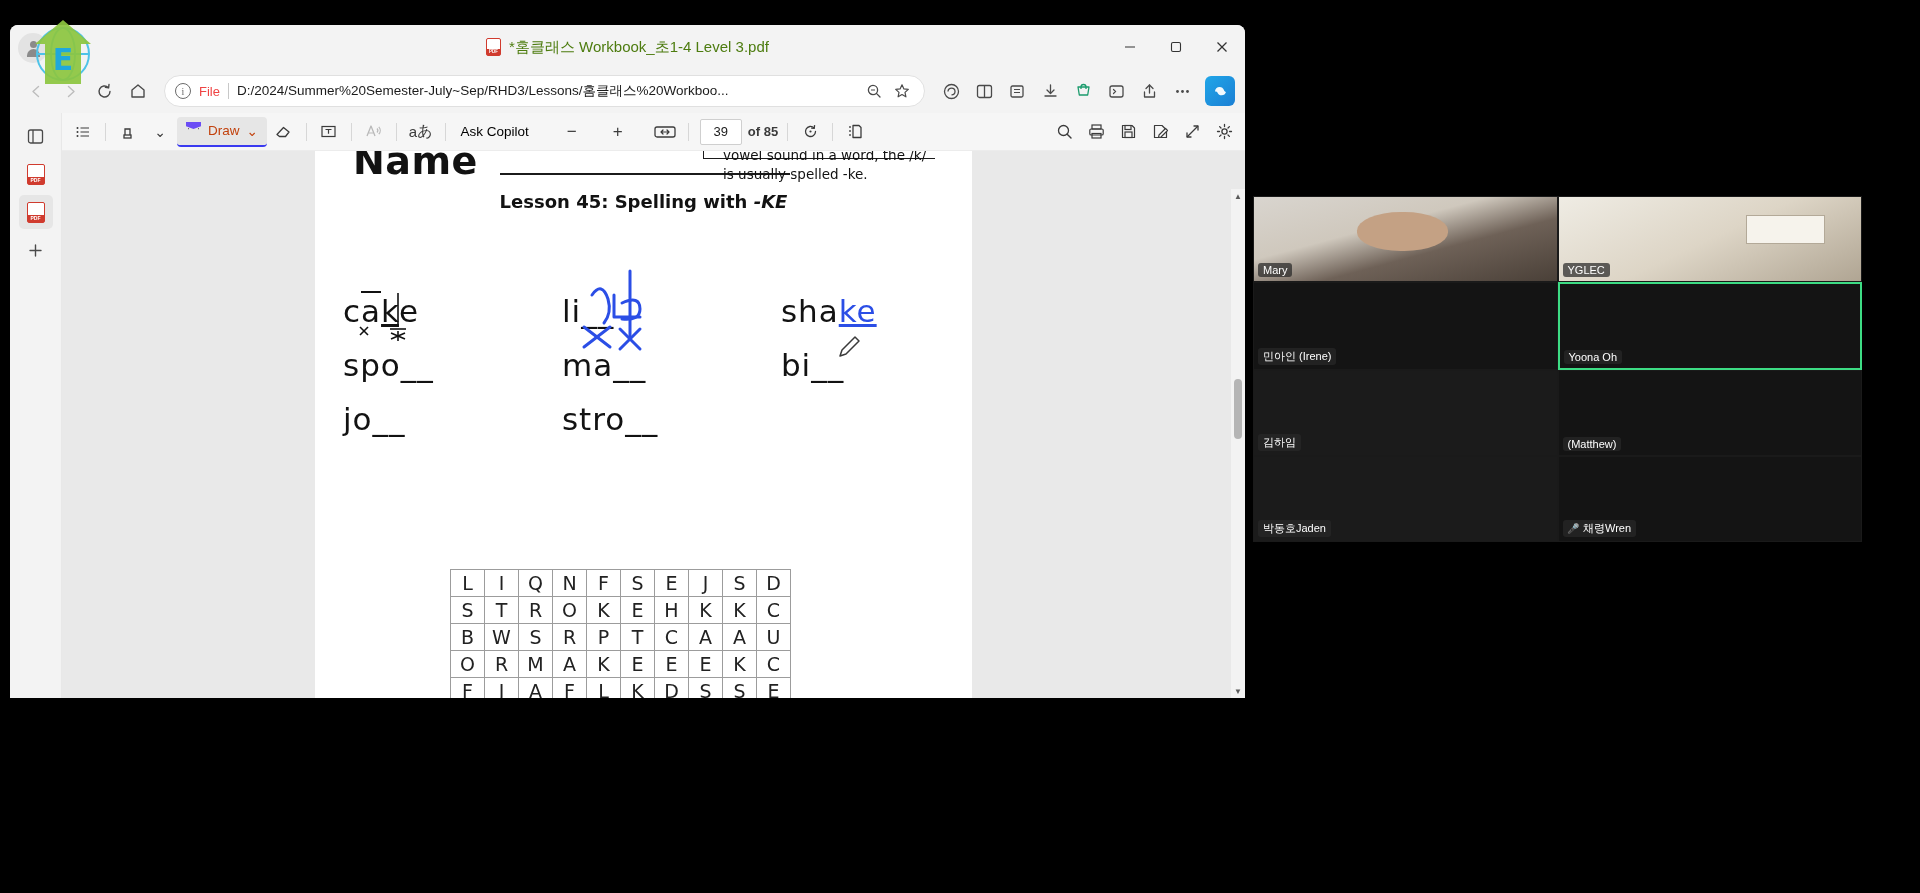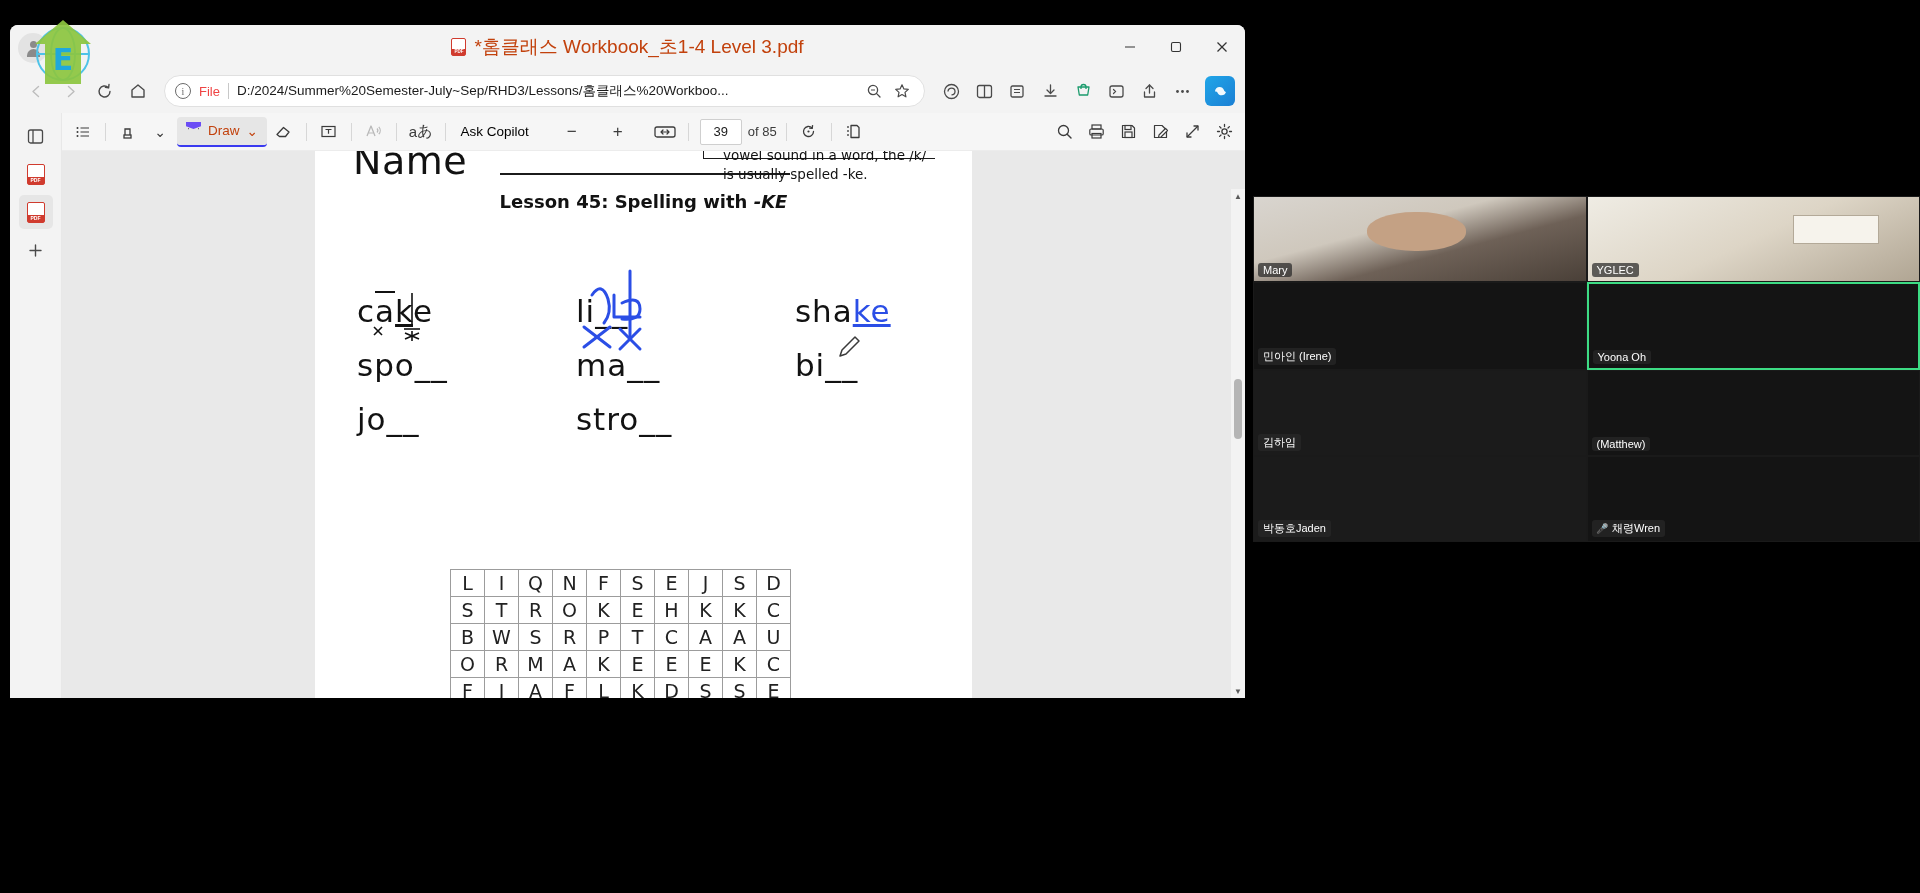--- a/index.html
+++ b/index.html
@@ -51,21 +51,21 @@
     width: 15px; height: 18px; background: #fff;
     border: 1.4px solid #d03b2e; border-radius: 2px;
     position: relative; display:flex; align-items:flex-end; justify-content:center;
   }
   .pdf-icon::after {
     content: "PDF"; display: block; font-size: 4.5px; font-weight: bold;
     color: #fff; background: #d03b2e; width: 100%; text-align: center;
     letter-spacing: 0px; line-height: 6px;
   }
   .tab-title-text {
-    font-size: 19px; color: #c2410c; white-space: nowrap;
+    font-size: 15px; color: #4d7c0f; white-space: nowrap;
   }
   .win-controls {
     position: absolute; right: 0; top: 0; height: 44px; display: flex;
   }
   .win-btn {
     width: 46px; height: 44px; display: flex; align-items: center; justify-content: center;
     font-size: 14px; color: #333;
   }
 
   
@@ -151,35 +151,35 @@
     position: absolute; left: 2px; top: 6px; width: 11px; height: 10px;
     border-left: 1.5px solid #3b3b3b; border-right: 1.5px solid #3b3b3b;
     clip-path: polygon(0 0,100% 0,50% 100%);
   }
   .tb-text { font-size: 13.5px; color: #000000; padding: 0 8px; }
   .page-box {
     width: 42px; height: 26px; background: #fff; border: 1px solid #cfcfcf;
     border-radius: 2px; display: flex; align-items: center; justify-content: center;
     font-size: 13px; color: #1b1b1b; margin: 0 4px;
   }
-  .page-of { font-size: 13px; color: #3b3b3b; margin-right: 2px; }
+  .page-of { font-size: 13px; color: #3b3b3b; margin-right: 2px; font-weight: bold; }
   .tb-spacer { flex: 1; }
 
   
   .pdf-canvas-wrap { flex: 1; position: relative; background: #e9e9e9; overflow: hidden; }
   .page-sheet {
     position: absolute; left: 253px; top: 0; width: 657px; height: 100%;
     background: #fff;
   }
   .worksheet {
     position: relative; width: 100%; height: 100%;
     color: #121212; font-family: "DejaVu Sans", sans-serif;
   }
   .ws-name {
-    position: absolute; left: 38px; top: -12px; font-size: 38px; font-weight: 400;
+    position: absolute; left: 38px; top: -12px; font-size: 38px; font-weight: 700;
     letter-spacing: 0.5px;
   }
   .ws-name-line {
     position: absolute; left: 185px; top: 22px; width: 290px; height: 2px; background: #1b1b1b;
   }
   .ws-note {
     position: absolute; left: 408px; top: -5px; width: 215px;
     font-size: 13.5px; line-height: 19px;
   }
   .ws-note-box {
@@ -194,21 +194,21 @@
   .ws-para1 {
     position: absolute; left: 5px; width: 600px; top: 66px;
     font-size: 21px; line-height: 25px; text-indent: 38px;
   }
   .ws-para1 em { font-style: italic; }
   .ws-words { position: absolute; left: 0; width: 100%; top: 142px; }
   .ws-row {
     display: flex; margin-bottom: 18px; font-size: 31px; letter-spacing: 1px;
     font-family: "DejaVu Sans", sans-serif;
   }
-  .ws-cell { width: 33.33%; padding-left: 42px; position: relative; }
+  .ws-cell { width: 33.33%; padding-left: 28px; position: relative; }
   .ws-para2 {
     position: absolute; left: 5px; width: 600px; top: 345px;
     font-size: 21px; line-height: 25px; text-indent: 38px;
   }
   .ws-grid {
     position: absolute; left: 135px; top: 418px;
     border-collapse: collapse;
   }
   .ws-grid td {
     width: 34px; height: 27px; border: 1px solid #9c9c9c;
@@ -230,21 +230,21 @@
     position: absolute; left: 3px; top: 190px; width: 8px; height: 60px;
     background: #b5b5b5; border-radius: 4px;
   }
   .pdf-scroll-arrow {
     position: absolute; left: 0; width: 14px; height: 14px; color: #5a5a5a;
     display: flex; align-items: center; justify-content: center; font-size: 8px;
   }
 
   
   .video-panel {
-    position: absolute; left: 1253px; top: 196px; width: 667px; height: 346px;
+    position: absolute; left: 1253px; top: 196px; width: 609px; height: 346px;
     background: #000; overflow: hidden;
   }
   .vgrid { display: grid; grid-template-columns: 1fr 1fr; width: 100%; height: 100%; }
   .vtile {
     position: relative; border: 1px solid #1a1a1a; overflow: hidden;
   }
   .vtile.active { border: 2px solid #3ddc84; }
   .vname {
     position: absolute; left: 4px; bottom: 4px;
     background: rgba(40,40,40,0.72); color: #fff; font-size: 11px;

